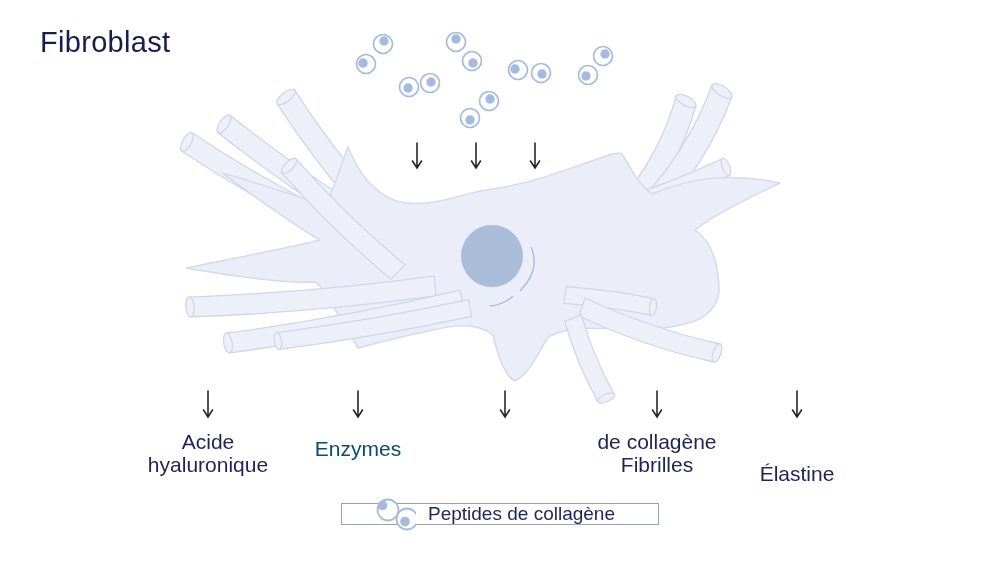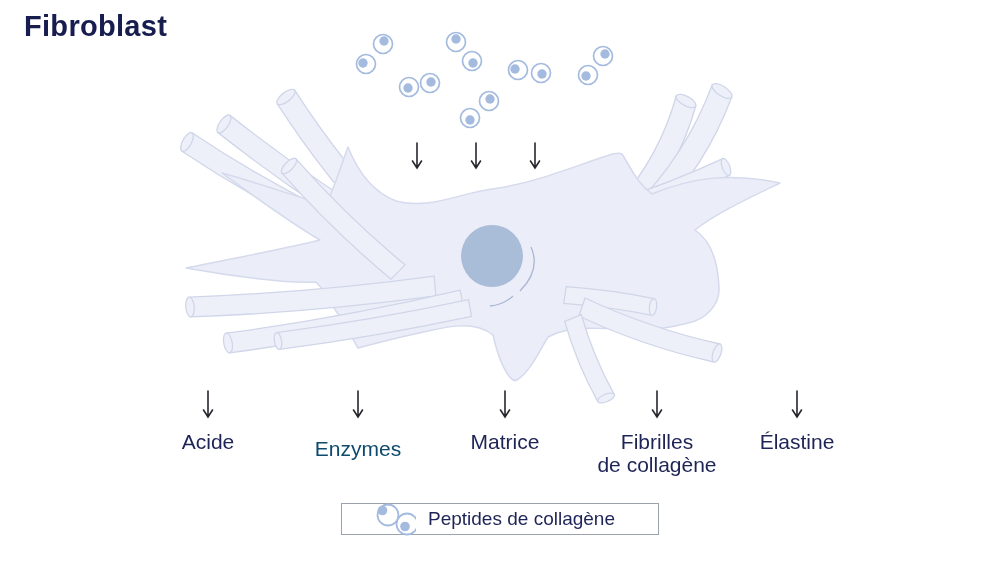--- a/index.html
+++ b/index.html
@@ -1,30 +1,30 @@
 <!DOCTYPE html>
 <html><head>
 <meta charset="utf-8">
 <style>
   html,body{margin:0;padding:0;background:#ffffff;}
   #canvas{
     position:relative;width:1000px;height:563px;background:#ffffff;
     font-family:"Liberation Sans",sans-serif;overflow:hidden;
   }
   #page-title{
-    position:absolute;left:24px;top:10px;margin:0;
-    font-size:29px;font-weight:700;letter-spacing:.3px;
+    position:absolute;left:24px;top:10px;margin:16px;
+    font-size:29px;font-weight:400;letter-spacing:.3px;
   }
   #illustration{position:absolute;left:0;top:0;}
   .sec-label{
     position:absolute;width:200px;text-align:center;top:430px;
     font-size:21px;font-weight:500;line-height:23px;
   }
   #legend-box{
-    position:absolute;left:341px;top:503px;width:318px;height:32px;
+    position:absolute;left:341px;top:503px;width:318px;height:22px;
     background:#ffffff;border:1px solid #9ba1ad;
     display:flex;align-items:center;box-sizing:border-box;
   }
   #legend-icon{margin-left:26px;flex:0 0 auto;}
   #legend-label{margin-left:12px;font-size:19px;font-weight:500;white-space:nowrap;}
 </style>
 </head>
 <body>
 
 <div id="canvas">
@@ -177,32 +177,32 @@
         <path d="M358,391 L358,417 M353.5,410 L358,417 L362.5,410" fill="none" stroke="#26262e" stroke-width="1.6" stroke-linecap="round"></path>
         <path d="M505,391 L505,417 M500.5,410 L505,417 L509.5,410" fill="none" stroke="#26262e" stroke-width="1.6" stroke-linecap="round"></path>
         <path d="M657,391 L657,417 M652.5,410 L657,417 L661.5,410" fill="none" stroke="#26262e" stroke-width="1.6" stroke-linecap="round"></path>
         <path d="M797,391 L797,417 M792.5,410 L797,417 L801.5,410" fill="none" stroke="#26262e" stroke-width="1.6" stroke-linecap="round"></path>
       </g>
   </svg>
 
   <div id="labels">
       <div class="sec-label" style="left: 108px; color: rgb(30, 36, 86);">
         <div>Acide</div>
+        <div>hyaluronique</div>
       </div>
       <div class="sec-label" style="left: 258px; color: #0c4a6e; margin-top: 7px;">
         <div>Enzymes</div>
       </div>
       <div class="sec-label" style="left: 405px; color: rgb(30, 36, 86);">
-        <div>Matrice</div>
       </div>
       <div class="sec-label" style="left: 557px; color: rgb(30, 36, 86);">
+        <div>de collagène</div>
         <div>Fibrilles</div>
-        <div>de collagène</div>
-      </div>
-      <div class="sec-label" style="left: 697px; color: rgb(30, 36, 86);">
+      </div>
+      <div class="sec-label" style="left: 697px; color: rgb(30, 36, 86); margin-top: 32px;">
         <div>Élastine</div>
       </div>
     </div>
 
   <div id="legend-box" style="border-color: rgb(155, 161, 173);">
     <svg id="legend-icon" width="48" height="36" viewBox="0 0 48 36">
       <circle cx="20" cy="14" r="10.5" fill="#ffffff" class="pep-ring" stroke="#a4bbdf" stroke-width="1.8"></circle>
       <circle cx="14.5" cy="9.5" r="4.8" class="pep-dot" fill="#a4bbdf"></circle>
       <circle cx="39" cy="23" r="10.5" fill="#ffffff" class="pep-ring" stroke="#a4bbdf" stroke-width="1.8"></circle>
       <circle cx="37" cy="25.5" r="4.8" class="pep-dot" fill="#a4bbdf"></circle>

